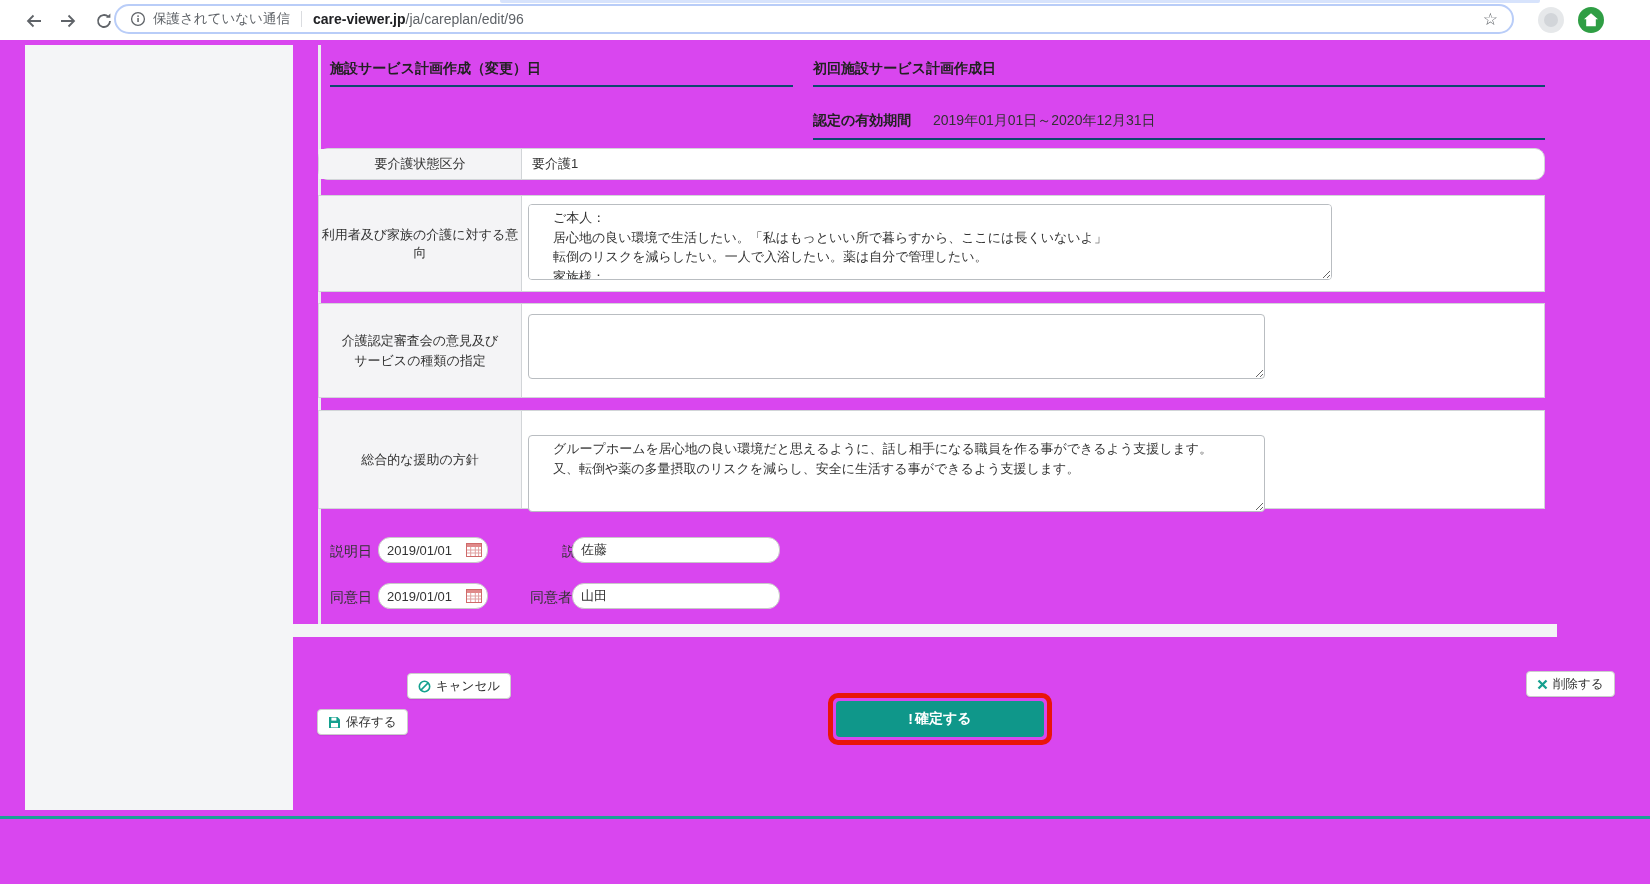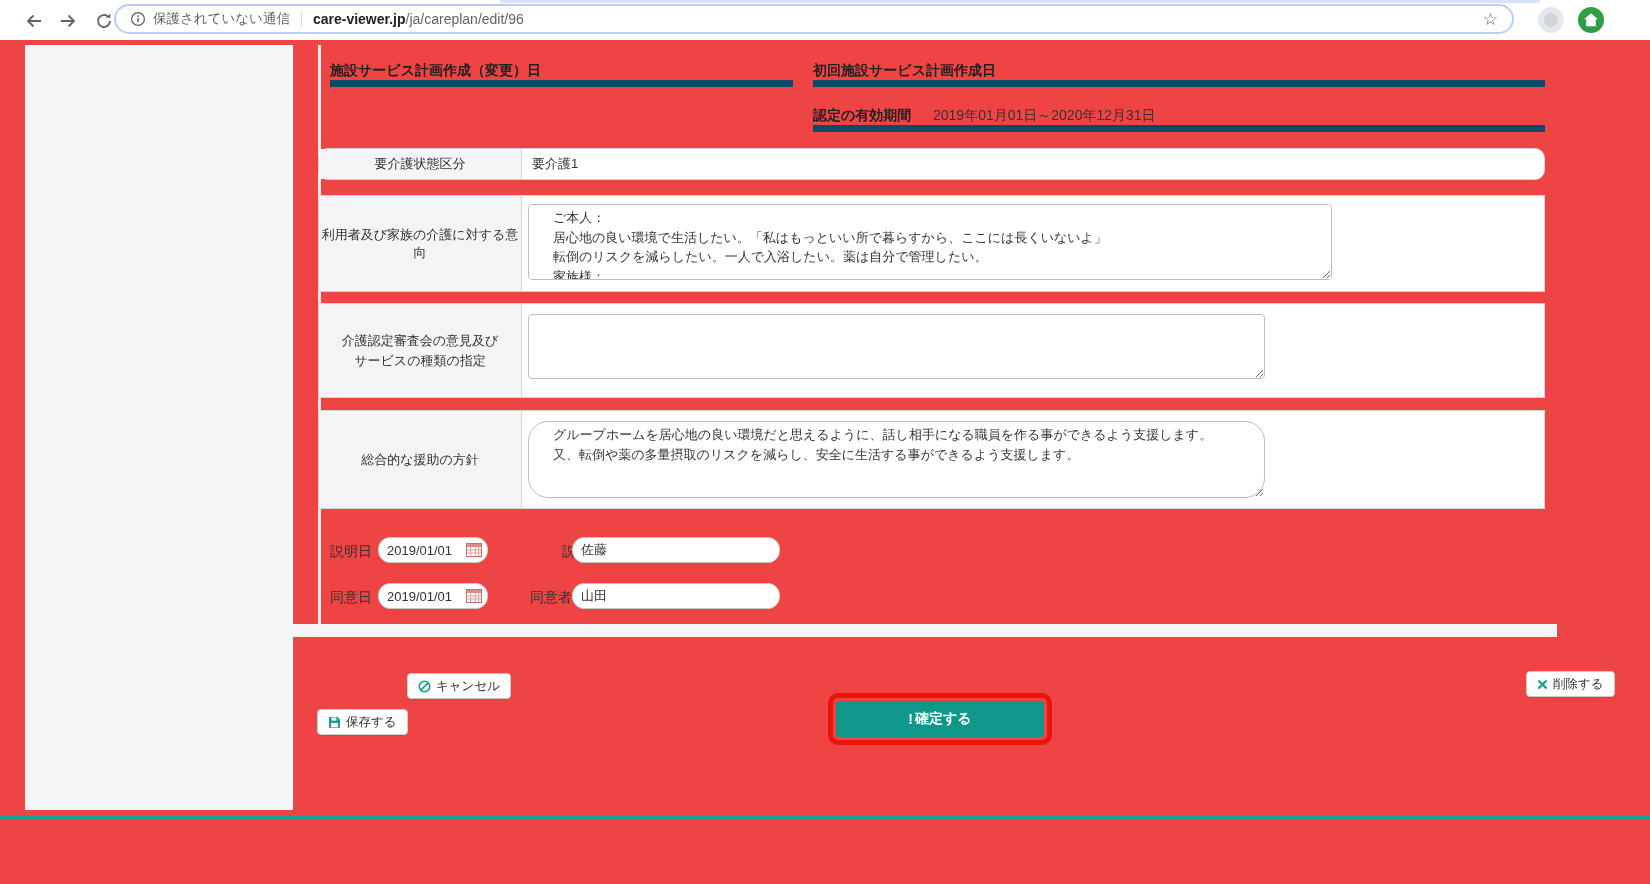--- a/index.html
+++ b/index.html
@@ -1,16 +1,16 @@
 <!DOCTYPE html>
 <html><head>
 <meta charset="utf-8">
 <style>
   html,body{margin:0;padding:0;background:#fff;}
-  .screen{position:relative;width:1650px;height:884px;background:#ef4444;overflow:hidden;
+  .screen{position:relative;width:1650px;height:884px;background:#d946ef;overflow:hidden;
           font-family:"Liberation Sans","DejaVu Sans",sans-serif;color:#333;}
   .abs{position:absolute;}
 
   
   .chrome{left:0;top:0;width:1650px;height:40px;background:#fff;}
   .tabline{left:500px;top:0;width:1040px;height:3px;background:#d7e3fc;border-radius:0 0 2px 2px;}
   .navbtn{top:9px;width:24px;height:24px;border:none;background:transparent;padding:0;cursor:pointer;
           display:flex;align-items:center;justify-content:center;}
   .omnibox{left:114px;top:4px;width:1400px;height:30px;border:2px solid #b9cdf8;border-radius:17px;
            background:#fff;display:flex;align-items:center;padding:0 14px;box-sizing:border-box;}
@@ -22,36 +22,36 @@
   .omnistar{margin-left:auto;font-size:17px;color:#5f6368;cursor:pointer;line-height:1;}
   .extbtn{top:7px;width:26px;height:26px;border:none;background:transparent;padding:0;cursor:pointer;}
 
   
   .sidebar{left:25px;top:45px;width:268px;height:765px;background:#f4f5f7;}
   .vline{left:318px;top:45px;width:3px;height:579px;background:#eaecef;}
   .hstrip{left:293px;top:624px;width:1264px;height:13px;background:#f3f4f6;}
   .tealdiv{left:0;top:816px;width:1650px;height:3px;background:#1aa295;}
 
   
-  .fline{border-bottom:7px solid #0c4a6e;display:flex;align-items:flex-end;box-sizing:border-box;}
+  .fline{border-bottom:2px solid #0c4a6e;display:flex;align-items:flex-start;box-sizing:border-box;}
   .blbl{font-size:14px;font-weight:bold;color:#222;white-space:nowrap;}
   .fval{font-size:14px;color:#333;white-space:nowrap;}
 
   
   .trow{left:318px;width:1227px;border:1px solid #d2d5d8;background:#fff;display:flex;box-sizing:border-box;}
   .tlabel{width:202px;background:#f4f4f6;border-right:1px solid #d2d5d8;display:flex;align-items:center;
           justify-content:center;font-size:13px;color:#333;text-align:center;flex:none;}
   .pre{white-space:pre-line;line-height:1.5;}
   .tvalue{flex:1;position:relative;font-size:13px;color:#333;}
   .tvalue.simple{display:flex;align-items:center;padding-left:10px;}
   textarea{position:absolute;left:6px;border:1px solid #b9bdc1;border-radius:4px;font-size:13px;
            line-height:1.5;padding:3px 24px;color:#333;font-family:inherit;box-sizing:border-box;background:#fff;}
   .ta-intention{top:8px;width:804px;height:76px;overflow-y:scroll;}
   .ta-committee{top:10px;width:737px;height:65px;}
-  .ta-policy{top:10px;width:737px;height:77px;border-radius:20px;}
+  .ta-policy{top:24px;width:737px;height:77px;}
 
   
   .flabel{font-size:14px;color:#333;white-space:nowrap;}
   .input{height:26px;border:1px solid #c8c8c8;border-radius:12px;font-size:13px;color:#333;
          padding:0 8px;box-sizing:border-box;font-family:inherit;background:#fff;}
   .datewrap{width:110px;height:26px;}
   .datewrap input{width:110px;padding-right:28px;}
   .calbtn{position:absolute;right:6px;top:6px;width:16px;height:14px;border:none;background:transparent;
           padding:0;cursor:pointer;}
 
@@ -122,21 +122,21 @@
   <div class="abs vline"></div>
   <div class="abs hstrip"></div>
 
   <div class="abs fline" style="left:330px;top:60px;width:463px;height:27px;">
     <span class="blbl">施設サービス計画作成（変更）日</span>
   </div>
   <div class="abs fline" style="left:813px;top:60px;width:732px;height:27px;">
     <span class="blbl">初回施設サービス計画作成日</span>
   </div>
 
-  <div class="abs fline" style="left:813px;top:104px;width:732px;height:28px;">
+  <div class="abs fline" style="left:813px;top:112px;width:732px;height:28px;">
     <span class="blbl" style="width:120px;">認定の有効期間</span>
     <span class="fval">2019年01月01日～2020年12月31日</span>
   </div>
 
   <div class="abs trow" style="top:148px;height:32px;border-radius:10px;">
     <div class="tlabel">要介護状態区分</div>
     <div class="tvalue simple">要介護1</div>
   </div>
 
   <div class="abs trow" style="top:195px;height:97px;">

